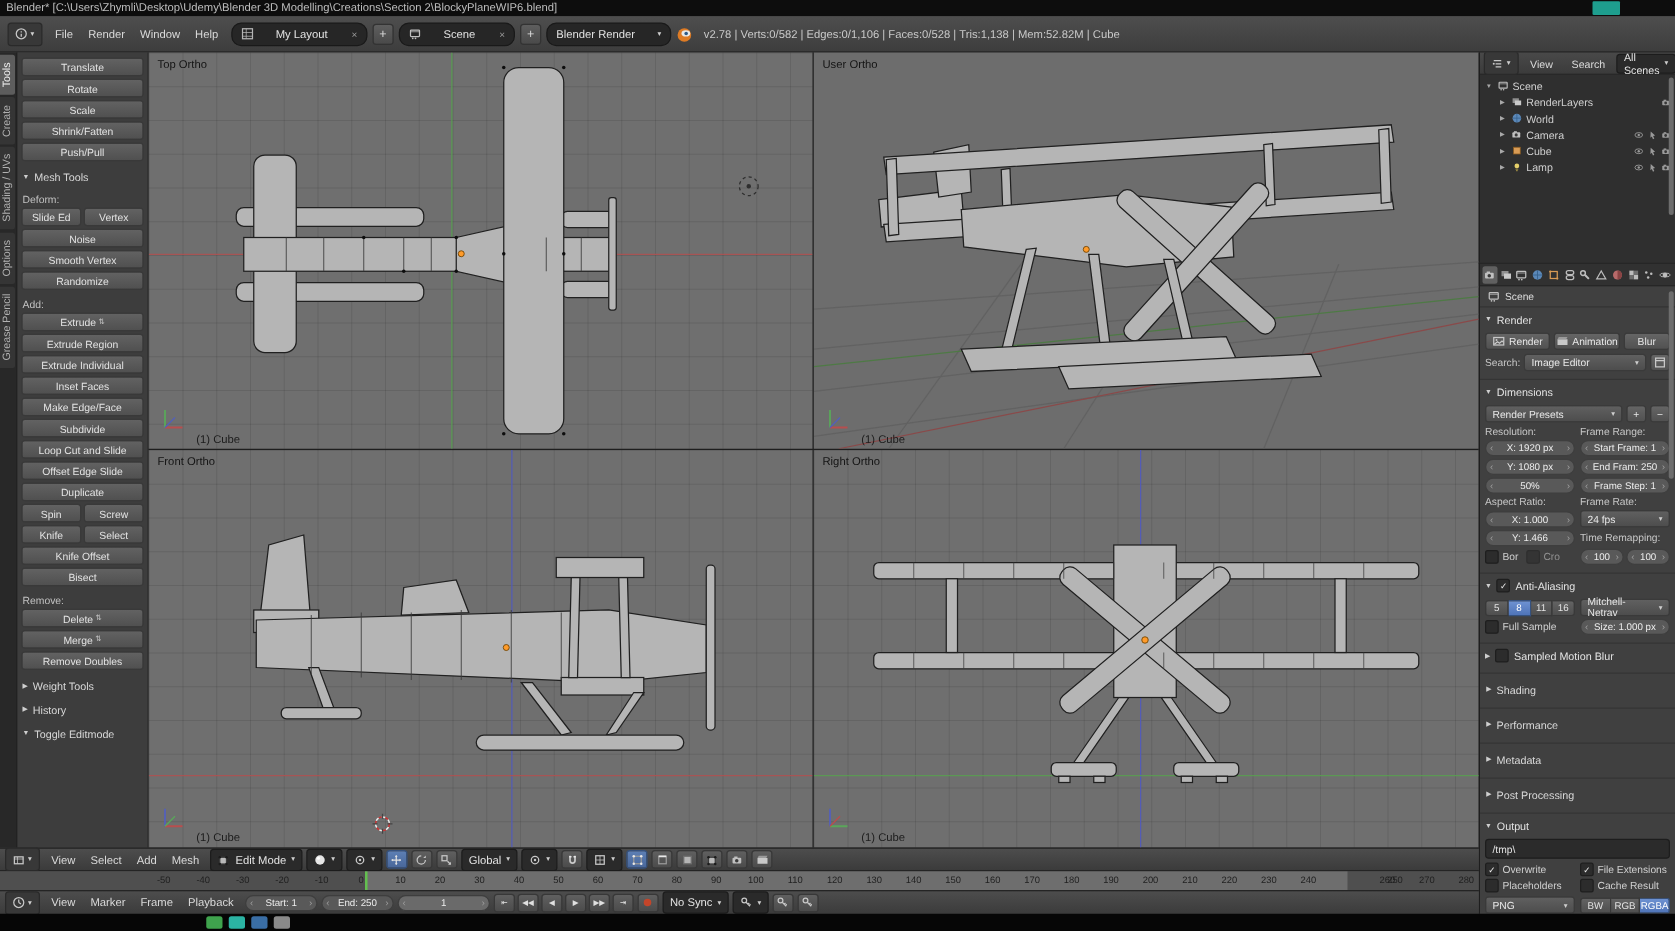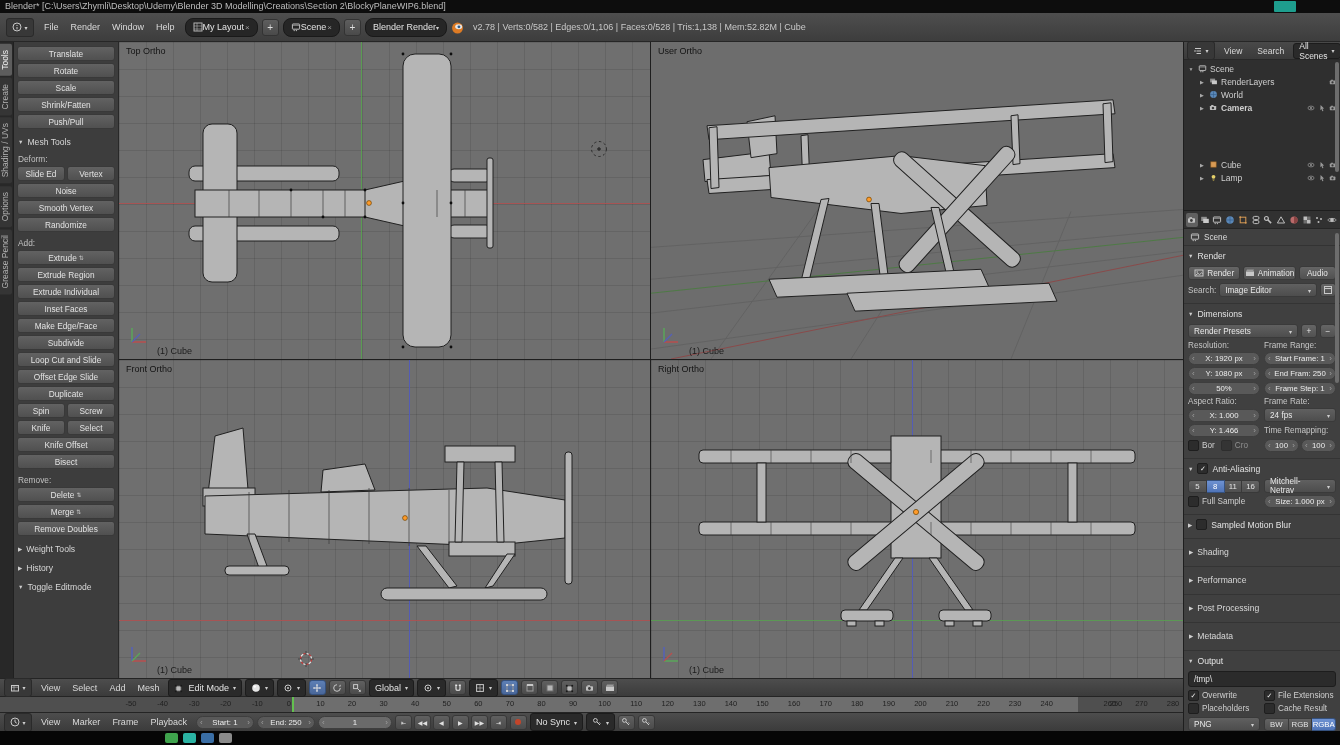--- a/index.html
+++ b/index.html
@@ -11,21 +11,21 @@
 #titlebar{position:absolute;left:0;top:0;width:100%;height:13px;background:#0d0d0d;color:#bdbdbd;
  font-size:9px;line-height:13px;padding-left:5px;white-space:nowrap;overflow:hidden;box-sizing:border-box}
 #tb-ind{position:absolute;right:44px;top:1px;width:22px;height:11px;border-radius:1px}
 
 #infobar{position:absolute;left:0;top:13px;width:100%;height:29px;background:linear-gradient(#4e4e4e,#3d3d3d);
  border-bottom:1px solid #262626;display:flex;align-items:center;gap:4px;padding:0 6px;box-sizing:border-box}
 .menu{padding:0 6px;color:#dadada;cursor:default}
 .edbtn{height:17px;min-width:26px;background:#383838;border:1px solid #2a2a2a;border-radius:3px;
  display:flex;align-items:center;justify-content:center;gap:2px;color:#bbb;font-size:6px}
 .dd{height:17px;background:#262626;border:1px solid #191919;border-radius:8px;display:flex;align-items:center;
- gap:0;padding:0 7px;color:#e2e2e2}
+ gap:18px;padding:0 7px;color:#e2e2e2}
 .dd .x{color:#9a9a9a;font-size:8px;margin-left:1px}
 .car{font-size:6px;color:#cfcfcf}
 .plus{width:17px;height:17px;background:linear-gradient(#5e5e5e,#4a4a4a);border:1px solid #333;border-radius:3px;
  color:#ddd;display:flex;align-items:center;justify-content:center;font-size:10px;box-sizing:border-box}
 #stats{margin-left:5px;color:#c9c9c9;white-space:nowrap}
 
 #main{position:absolute;left:0;top:42px;width:1183px;height:636px;display:flex}
 #sidetabs{width:14px;background:#282828;display:flex;flex-direction:column;gap:2px;padding-top:2px;border-right:1px solid #202020;box-sizing:border-box}
 .stab{writing-mode:vertical-rl;transform:rotate(180deg);font-size:8.5px;color:#b2b2b2;background:#353535;
  padding:6px 0;border-radius:2px 0 0 2px;text-align:center;width:12px;box-sizing:border-box}
@@ -565,21 +565,21 @@
           <span class="oarrow">▶</span>
           <span class="oic">
             <svg width="9" height="9" viewBox="0 0 10 10">
               <circle cx="5" cy="5" r="3.8" fill="#5b88b8"></circle>
               <path d="M1.3 5h7.4M5 1.3v7.4" stroke="#35608c" stroke-width=".7"></path>
             </svg>
           </span>
           <span class="olabel">World</span>
           <span class="spacer"></span>
         </div>
-        <div class="orow" style="padding-left: 14px; font-weight: bold;">
+        <div class="orow" style="padding-left: 14px;">
           <span class="oarrow">▶</span>
           <span class="oic">
             <svg width="9" height="9" viewBox="0 0 10 10">
               <rect x="1" y="3.2" width="7" height="4.6" rx=".8" fill="#c0c0c0"></rect>
               <circle cx="4.4" cy="5.5" r="1.4" fill="#3a3a3a"></circle>
               <rect x="2.4" y="2.2" width="2.6" height="1.4" fill="#c0c0c0"></rect>
             </svg>
           </span>
           <span class="olabel">Camera</span>
           <span class="spacer"></span>
@@ -595,21 +595,21 @@
             </svg>
           </span>
           <span class="oic dim">
             <svg width="8" height="8" viewBox="0 0 10 10">
               <rect x="1" y="3.2" width="7" height="4.6" rx=".8" fill="#c0c0c0"></rect>
               <circle cx="4.4" cy="5.5" r="1.4" fill="#3a3a3a"></circle>
               <rect x="2.4" y="2.2" width="2.6" height="1.4" fill="#c0c0c0"></rect>
             </svg>
           </span>
         </div>
-        <div class="orow" style="padding-left: 14px; margin-top: 44px;">
+        <div class="orow" style="padding-left: 14px;">
           <span class="oarrow">▶</span>
           <span class="oic">
             <svg width="9" height="9" viewBox="0 0 10 10">
               <rect x="2" y="2" width="6" height="6" fill="#d89b55" stroke="#8a5a20" stroke-width=".7"></rect>
             </svg>
           </span>
           <span class="olabel">Cube</span>
           <span class="spacer"></span>
           <span class="oic dim">
             <svg width="8" height="8" viewBox="0 0 10 10">
@@ -775,21 +775,21 @@
         <div class="pbtn">
             <span id="ic-clap">
               <svg width="10" height="10" viewBox="0 0 10 10">
                 <rect x="1" y="3.4" width="8" height="4.6" fill="#c8c8c8"></rect>
                 <path d="M1 3.4l1-1.8h7l-1 1.8z" fill="#9a9a9a"></path>
               </svg>
             </span>
             <span>Animation</span>
           </div>
         <div class="pbtn" style="flex:.7">
-            <span>Audio</span>
+            <span>Blur</span>
           </div>
       </div>
       <div class="prow">
         <span class="plabel">Search:</span>
         <div class="pdd" style="flex:1">
             <span>Image Editor</span>
             <span class="car">▾</span>
           </div>
         <div class="pbtn sq">
             <span id="ic-win">
@@ -892,27 +892,27 @@
         </div>
         <div class="ppanel">
           <div class="phdr">
             <span class="tri">▶</span>
             <span>Performance</span>
           </div>
         </div>
         <div class="ppanel">
           <div class="phdr">
             <span class="tri">▶</span>
-            <span>Post Processing</span>
+            <span>Metadata</span>
           </div>
         </div>
         <div class="ppanel">
           <div class="phdr">
             <span class="tri">▶</span>
-            <span>Metadata</span>
+            <span>Post Processing</span>
           </div>
         </div>
       </div>
 
     <div class="ppanel">
       <div class="ppanelhdr">
           <span class="tri">▼</span>
           <span>Output</span>
         </div>
       <div class="prow">

